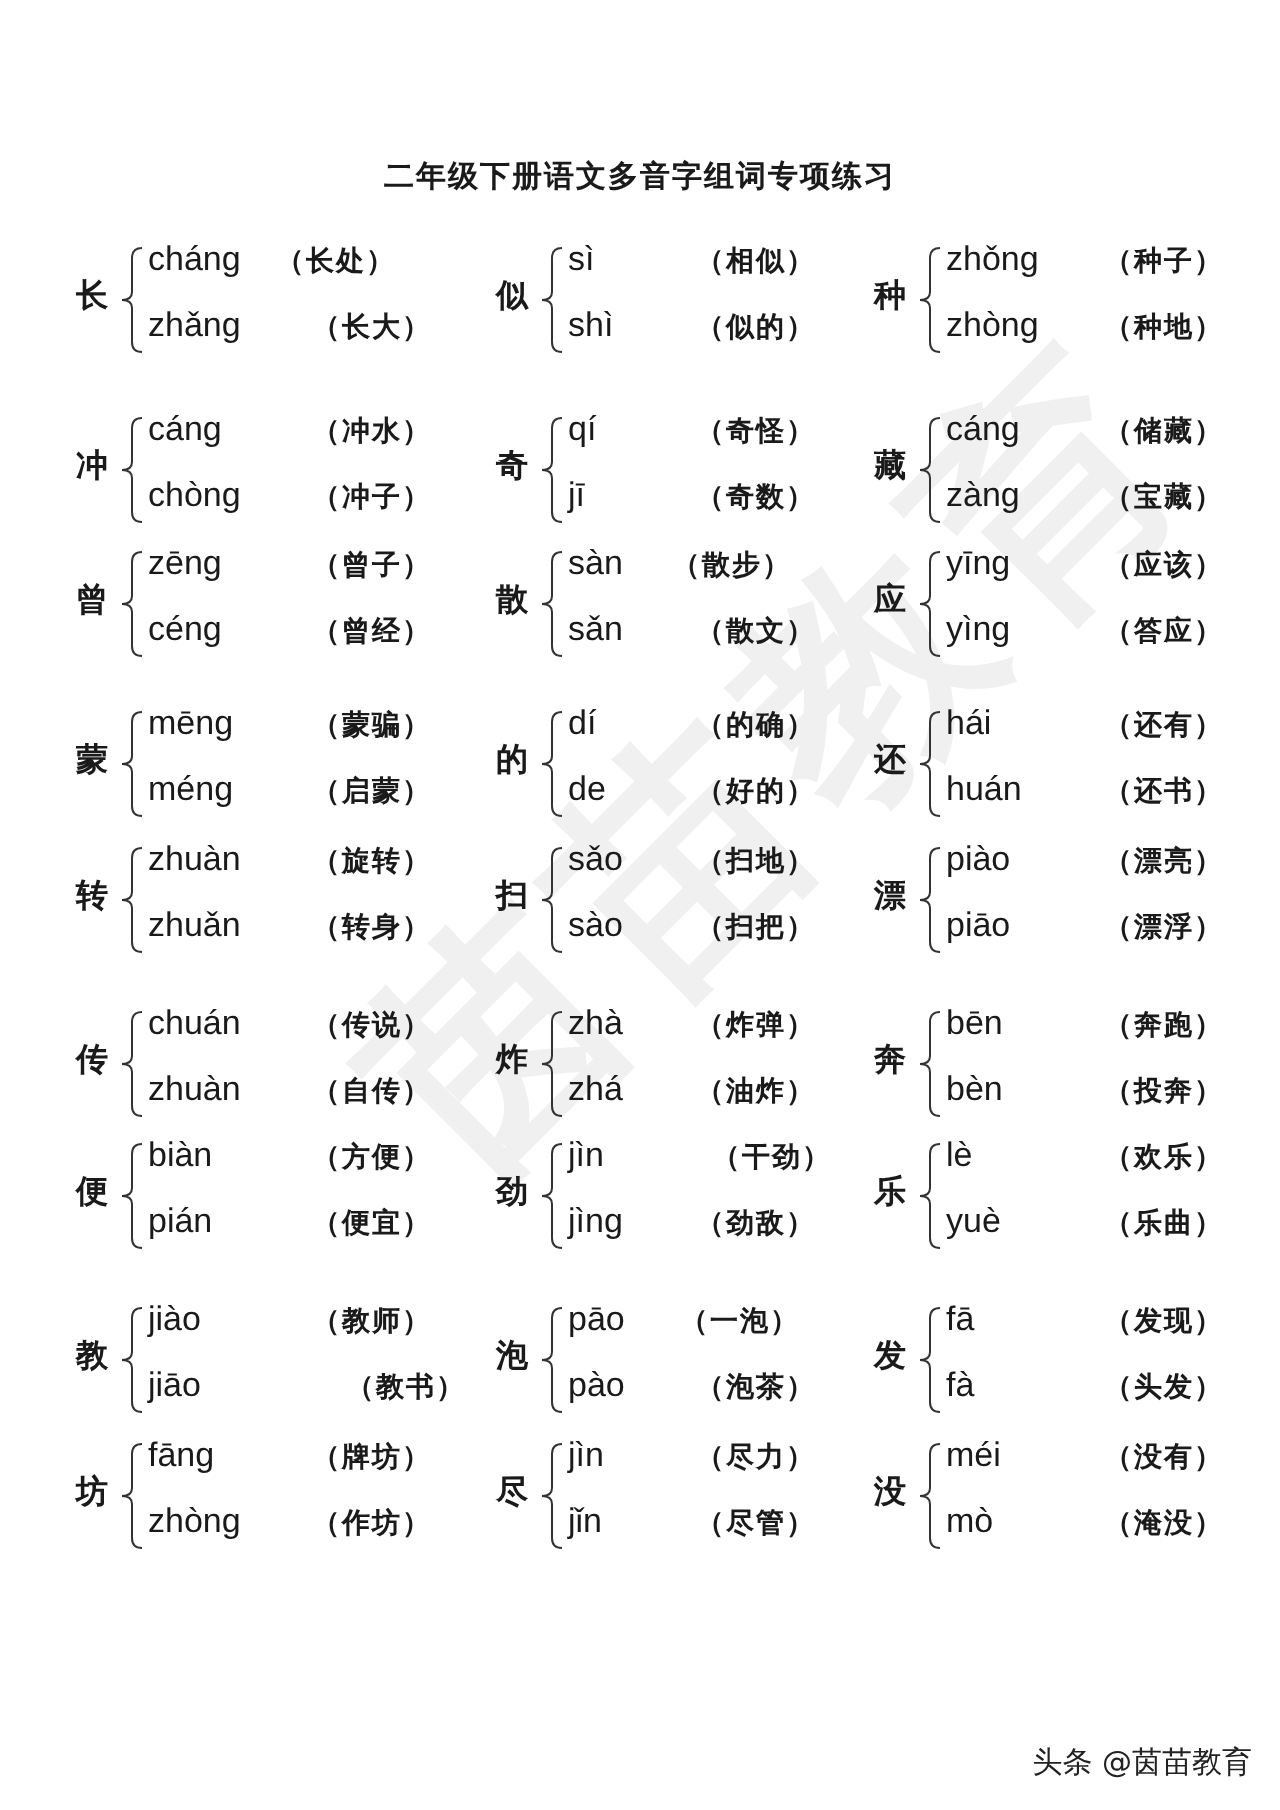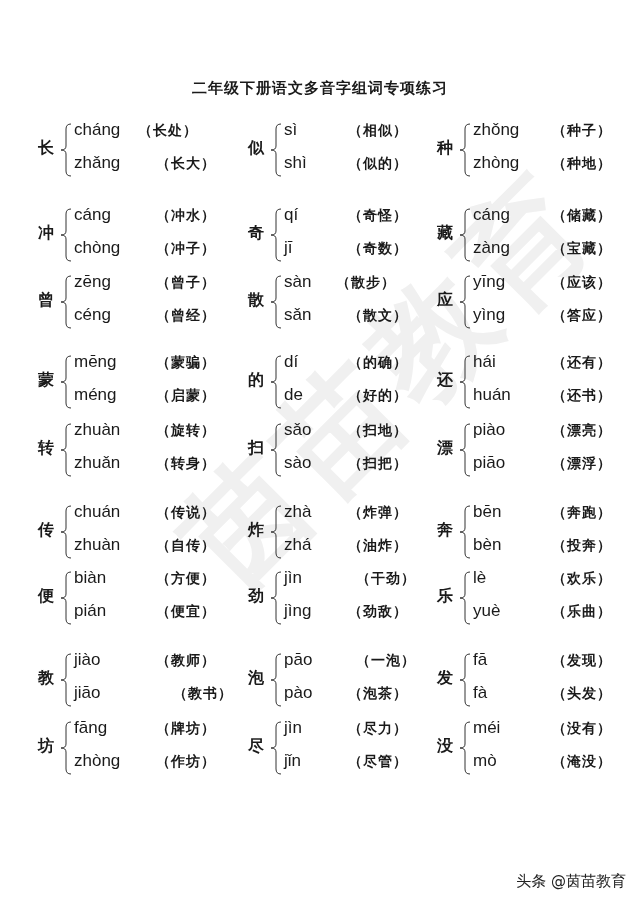--- a/index.html
+++ b/index.html
@@ -190,21 +190,21 @@
       <span class="word r0" style="left:108px">（干劲）</span>
       <span class="word r1" style="left:100px">（劲敌）</span>
     </div>
     <div class="group" style="left: 248px; top: 530px;">
       <span class="char">泡</span>
       <svg class="brace" viewBox="0 0 12 56">
         <path d="M11 2 Q6 2 6 7 L6 24 Q6 28 1 28 Q6 28 6 32 L6 49 Q6 54 11 54" fill="none" stroke="#333" stroke-width="1"></path>
       </svg>
       <span class="reading r0">pāo</span>
       <span class="reading r1">pào</span>
-      <span class="word r0" style="left:108px">（一泡）</span>
+      <span class="word r0" style="left:92px">（一泡）</span>
       <span class="word r1" style="left:100px">（泡茶）</span>
     </div>
     <div class="group" style="left: 248px; top: 598px;">
       <span class="char">尽</span>
       <svg class="brace" viewBox="0 0 12 56">
         <path d="M11 2 Q6 2 6 7 L6 24 Q6 28 1 28 Q6 28 6 32 L6 49 Q6 54 11 54" fill="none" stroke="#333" stroke-width="1"></path>
       </svg>
       <span class="reading r0">jìn</span>
       <span class="reading r1">jǐn</span>
       <span class="word r0" style="left:100px">（尽力）</span>

